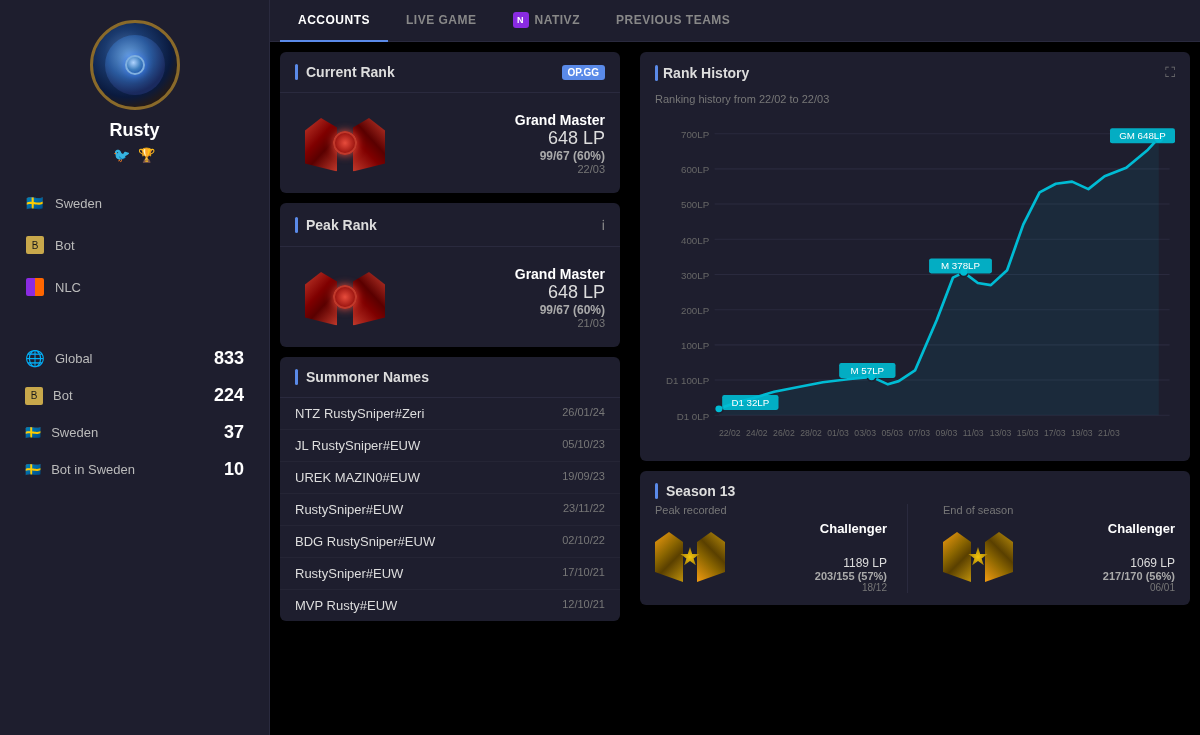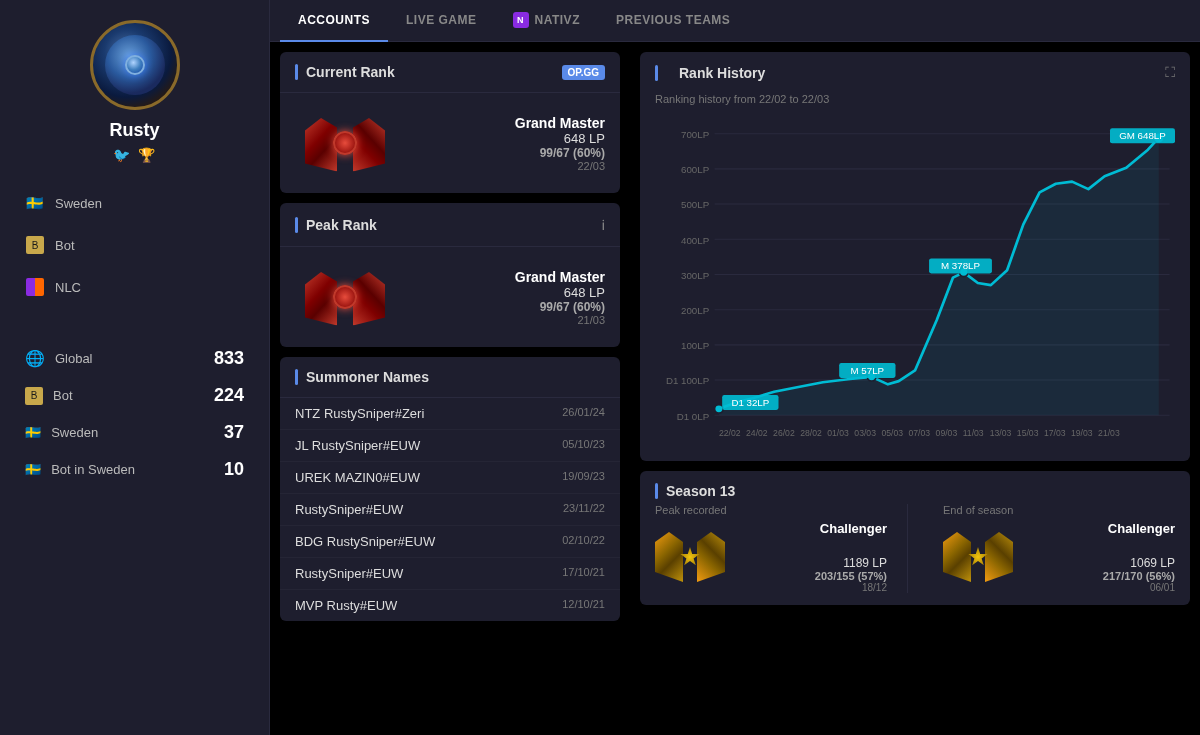--- a/index.html
+++ b/index.html
@@ -303,21 +303,21 @@
       margin-left: 15px;
       text-align: right;
       flex: 1;
     }
     .rank-name {
       font-size: 14px;
       font-weight: 700;
       color: #fff;
     }
     .rank-lp {
-      font-size: 13px;
+      font-size: 18px;
       color: #ddd;
     }
     .rank-record {
       font-size: 12px;
       color: #aaa;
       font-weight: bold;
     }
     .rank-date {
       font-size: 11px;
       color: #777;
@@ -352,21 +352,21 @@
     }
     .rank-history-header {
       display: flex;
       align-items: center;
       justify-content: space-between;
       padding: 12px 15px;
     }
     .rank-history-title {
       display: flex;
       align-items: center;
-      gap: 21px;
+      gap: 5px;
       font-size: 14px;
       font-weight: 600;
       color: #ddd;
     }
     .history-subtitle {
       font-size: 11px;
       color: #777;
       padding: 0 15px 8px;
     }
     .expand-icon {

